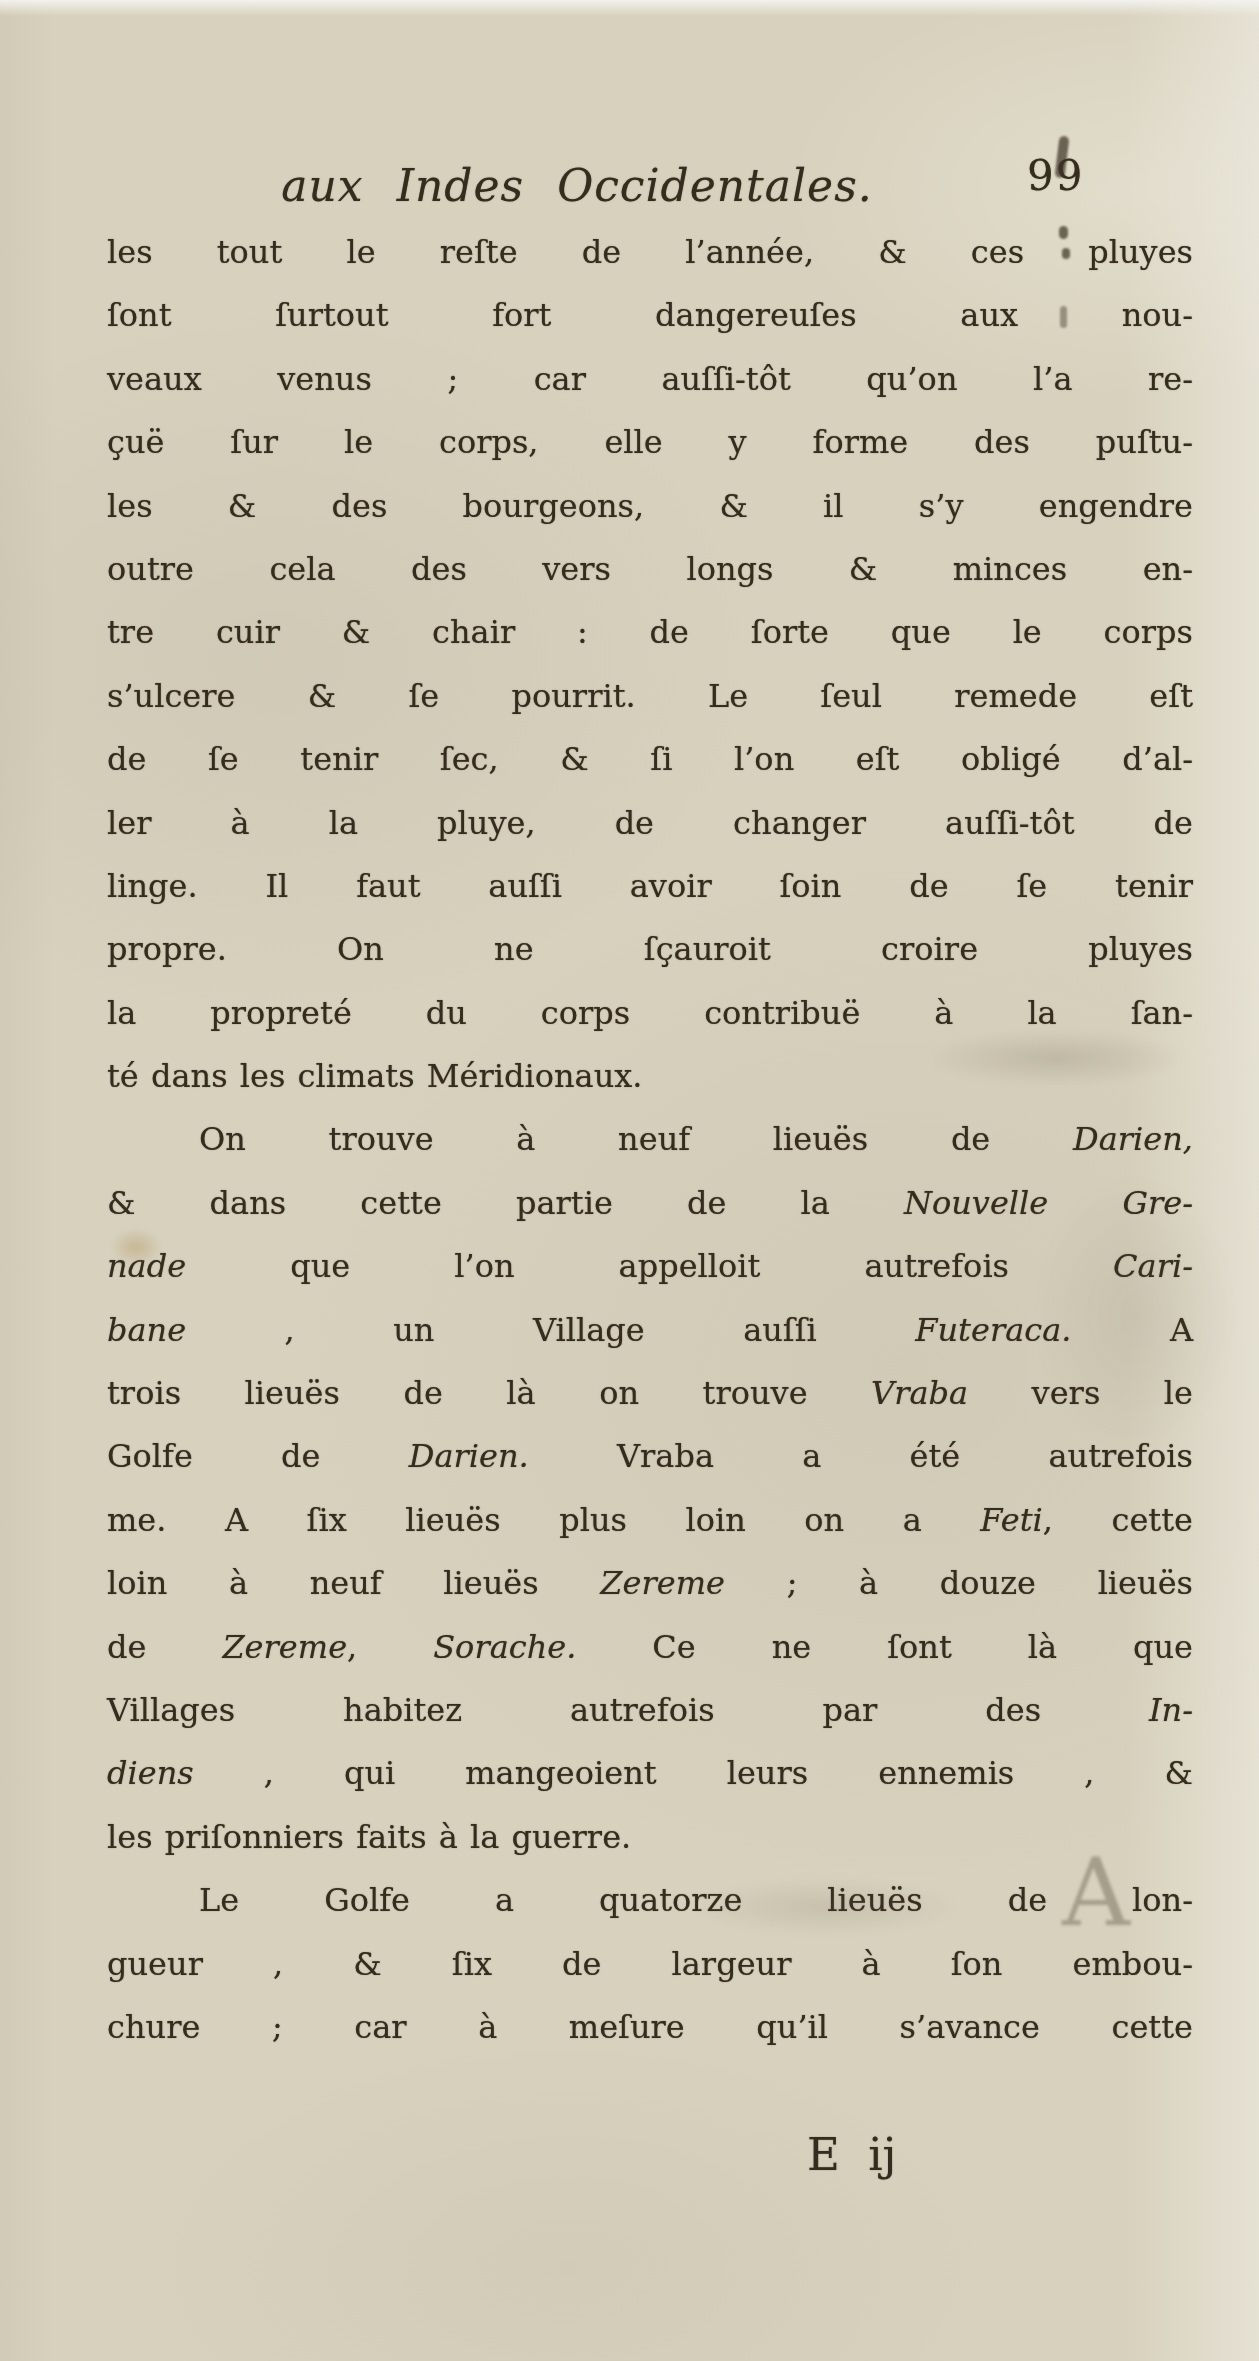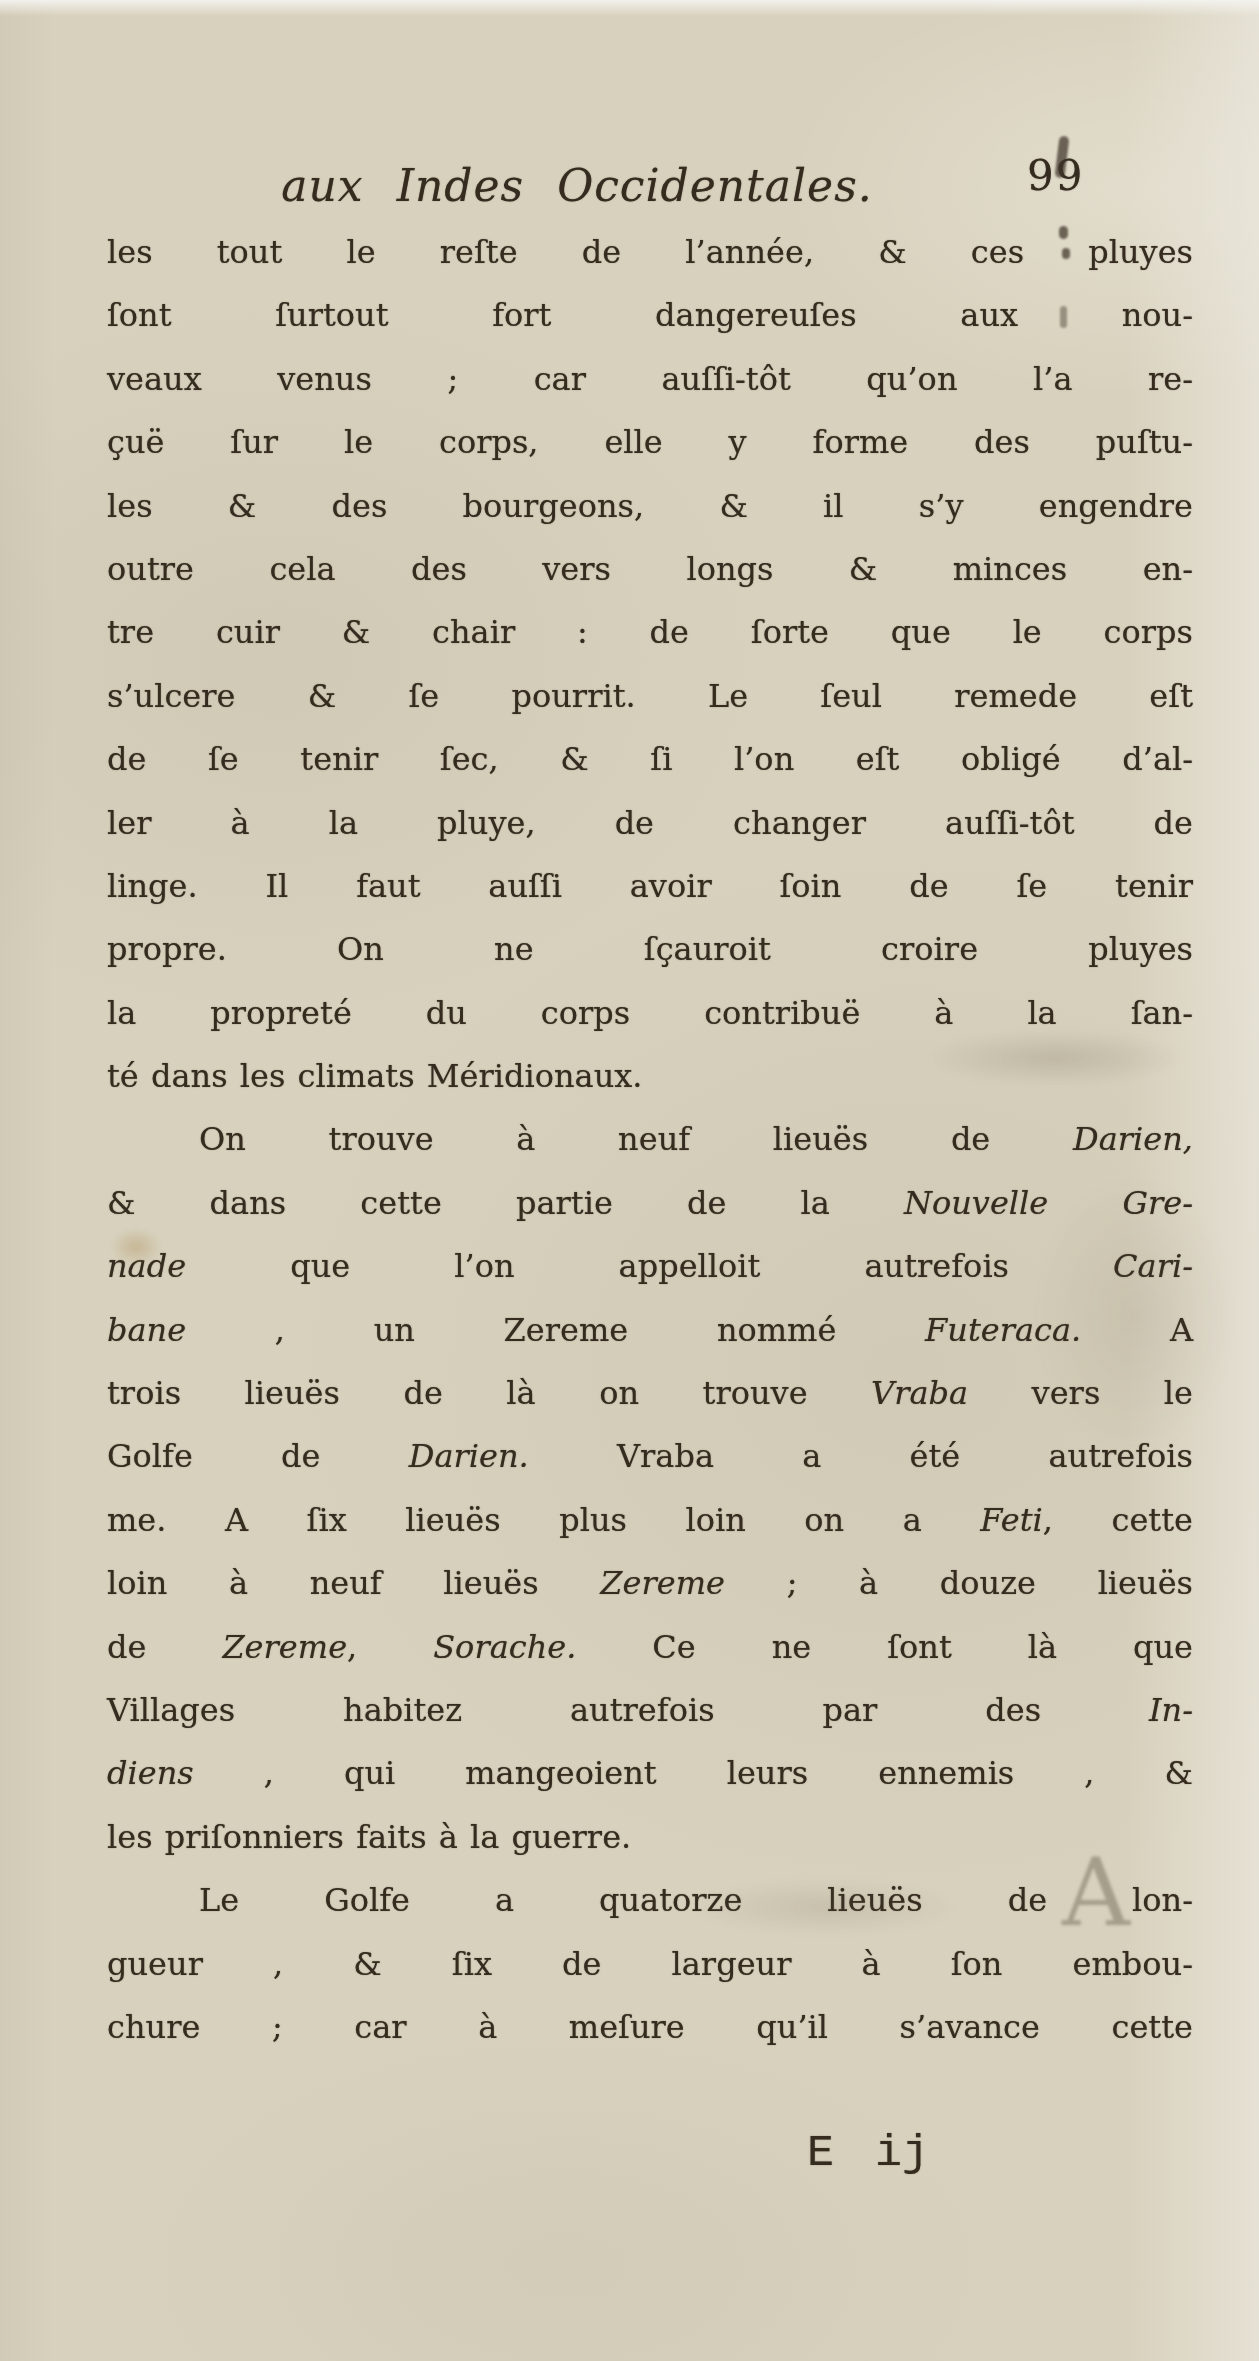--- a/index.html
+++ b/index.html
@@ -41,21 +41,21 @@
     font-size:32px;
     text-align:justify; text-align-last:justify;
     word-spacing:2px;
   }
   .line.short{ text-align-last:left; }
   .line.indent{ padding-left:92px; }
   .it{ font-style:italic; }
 
   .signature{
     position:absolute; left:784px; top:2128px;
-    font-size:45px; word-spacing:14px;font-family:Liberation Mono, monospace;
+    font-size:45px; word-spacing:14px;
   }
 
   
   .ghost-letter{
     position:absolute; left:1062px; top:1846px;
     font-size:94px; line-height:94px;
     color:rgba(96,88,70,.42); filter:blur(1.6px);
   }
   .smudge{ position:absolute; pointer-events:none; }
   .bl1{ left:925px; top:1030px; width:260px; height:56px;
@@ -92,21 +92,21 @@
       <div class="line"><span class="ro">s’ulcere &amp; ſe pourrit. Le ſeul remede eſt</span></div>
       <div class="line"><span class="ro">de ſe tenir ſec, &amp; ſi l’on eſt obligé d’al-</span></div>
       <div class="line"><span class="ro">ler à la pluye, de changer auſſi-tôt de</span></div>
       <div class="line"><span class="ro">linge. Il faut auſſi avoir ſoin de ſe tenir</span></div>
       <div class="line"><span class="ro">propre. On ne ſçauroit croire pluyes</span></div>
       <div class="line"><span class="ro">la propreté du corps contribuë à la ſan-</span></div>
       <div class="line short"><span class="ro">té dans les climats Méridionaux.</span></div>
       <div class="line indent"><span class="ro">On trouve à neuf lieuës de </span><span class="it">Darien,</span></div>
       <div class="line"><span class="ro">&amp; dans cette partie de la </span><span class="it">Nouvelle Gre-</span></div>
       <div class="line"><span class="it">nade</span><span class="ro"> que l’on appelloit autrefois </span><span class="it">Cari-</span></div>
-      <div class="line"><span class="it">bane</span><span class="ro"> , un Zereme nommé </span><span class="it">Futeraca.</span><span class="ro"> A</span></div>
+      <div class="line"><span class="it">bane</span><span class="ro"> , un Village auſſi </span><span class="it">Futeraca.</span><span class="ro"> A</span></div>
       <div class="line"><span class="ro">trois lieuës de là on trouve </span><span class="it">Vraba</span><span class="ro"> vers le</span></div>
       <div class="line"><span class="ro">Golfe de </span><span class="it">Darien.</span><span class="ro"> Vraba a été autrefois</span></div>
       <div class="line"><span class="ro">me. A ſix lieuës plus loin on a </span><span class="it">Feti</span><span class="ro">, cette</span></div>
       <div class="line"><span class="ro">loin à neuf lieuës </span><span class="it">Zereme</span><span class="ro"> ; à douze lieuës</span></div>
       <div class="line"><span class="ro">de </span><span class="it">Zereme</span><span class="ro">, </span><span class="it">Sorache.</span><span class="ro"> Ce ne ſont là que</span></div>
       <div class="line"><span class="ro">Villages habitez autrefois par des </span><span class="it">In-</span></div>
       <div class="line"><span class="it">diens</span><span class="ro"> , qui mangeoient leurs ennemis , &amp;</span></div>
       <div class="line short"><span class="ro">les priſonniers faits à la guerre.</span></div>
       <div class="line indent"><span class="ro">Le Golfe a quatorze lieuës de lon-</span></div>
       <div class="line"><span class="ro">gueur , &amp; ſix de largeur à ſon embou-</span></div>

